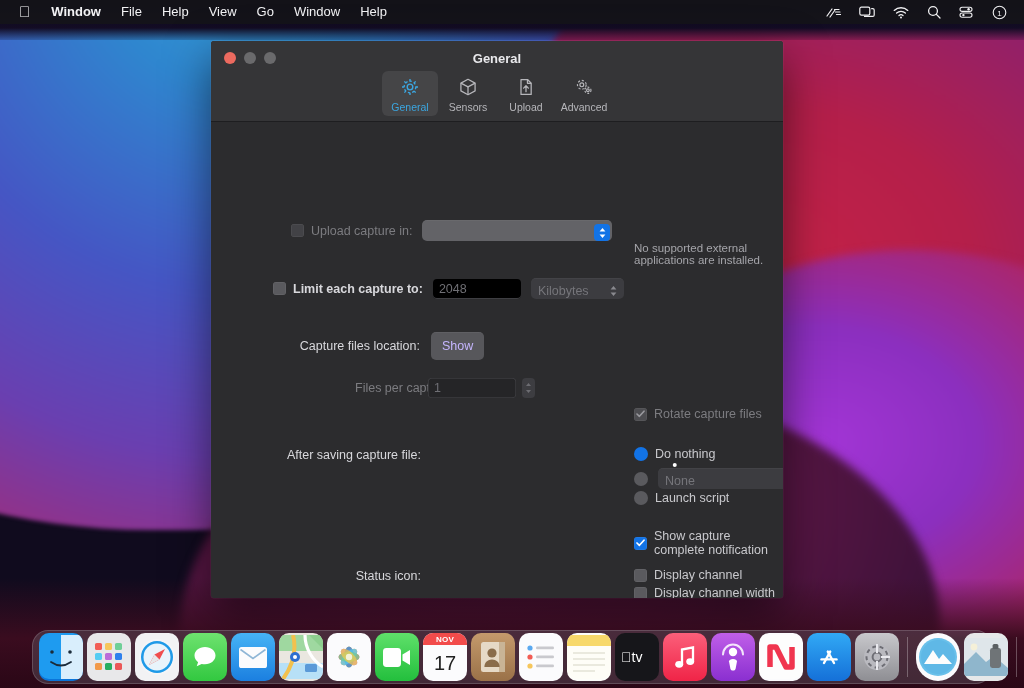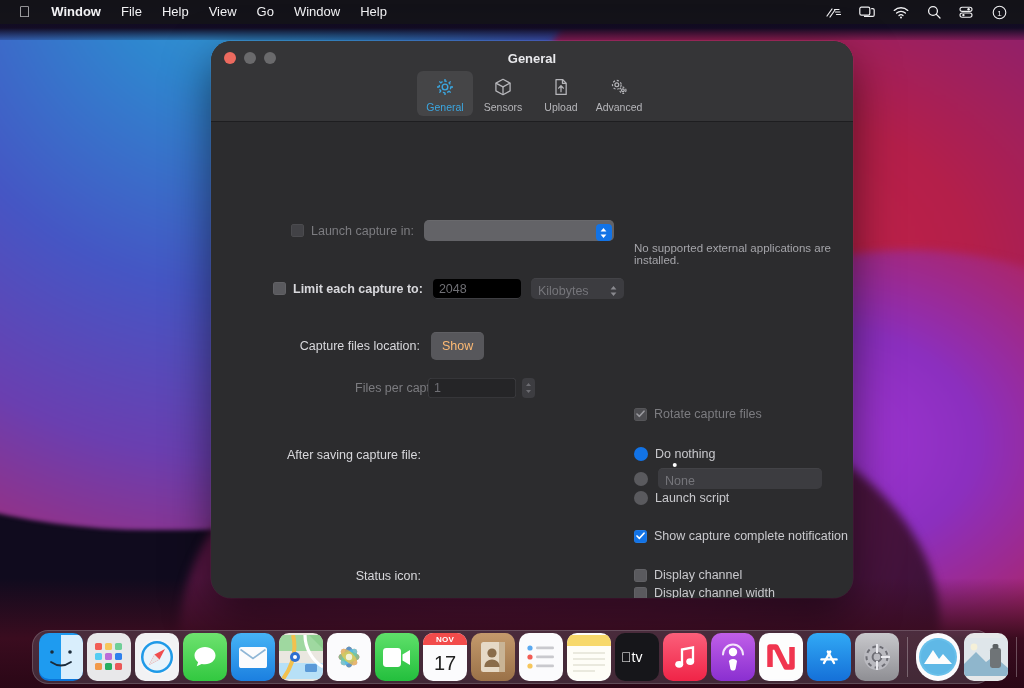--- a/index.html
+++ b/index.html
@@ -52,23 +52,23 @@
   }
   .menu-left { display: flex; align-items: center; gap: 0; }
   .menu-item { padding: 0 10px; line-height: 24px; white-space: nowrap; }
   .menu-item.bold { font-weight: bold; }
   .apple-logo { padding: 0 11px; font-size: 15px; line-height: 24px; }
   .menu-right { margin-left: auto; display: flex; align-items: center; gap: 0; }
   .status-icon { padding: 0 9px; display: flex; align-items: center; justify-content: center; height: 24px; }
 
   
   .window {
-    position: absolute; left: 211px; top: 41px; width: 642px; height: 557px;
+    position: absolute; left: 211px; top: 41px; width: 572px; height: 557px;
     background: #2c2c2e;
-    border-radius: 20px;
+    border-radius: 3px;
     box-shadow: 0 18px 46px rgba(0,0,0,0.55), 0 0 0 0.5px rgba(255,255,255,0.10);
     overflow: hidden;
   }
   .titlebar {
     position: relative; height: 81px; background: #353537;
     border-bottom: 1px solid #1e1e20;
   }
   .traffic { position: absolute; left: 13px; top: 11px; display: flex; gap: 8px; }
   .tl { width: 12px; height: 12px; border-radius: 50%; }
   .tl.red { background: #ec6a5f; }
@@ -134,21 +134,21 @@
     display: flex; align-items: center; padding: 0 6px;
     color: #6f6f74; font-size: 12.5px;
   }
   
   .stepper { width: 13px; height: 20px; border-radius: 4px; background: #3d3d41;
              display: flex; flex-direction: column; align-items: center; justify-content: center;
              margin-left: 6px; flex: none; }
 
   .push-btn {
     height: 21px; padding: 14px 11px; border-radius: 5px; background: #57575b;
-    color: #fdba74; font-size: 12.5px; display: flex; align-items: center;
+    color: #c4b5fd; font-size: 12.5px; display: flex; align-items: center;
     box-shadow: 0 0.5px 0 rgba(255,255,255,0.10) inset;
   }
 
   
   .dock {
     position: absolute; left: 32px; bottom: 4px; width: 960px; height: 54px;
     background: rgba(120,120,128,0.30);
     border: 1px solid rgba(255,255,255,0.17);
     border-radius: 16px;
     display: flex; align-items: center; padding: 0 6px; gap: 4px;
@@ -298,21 +298,21 @@
           </span>
           <span>Advanced</span>
         </div>
       </div>
     </div>
 
     <div class="wbody">
 
       <div class="row" style="left:80px; top:98px; width:440px;">
         <div class="cb dis"></div>
-        <span class="lbl dim" style="margin-left:7px;">Launch capture in:</span>
+        <span class="lbl dim" style="margin-left:7px;">Upload capture in:</span>
         <div class="popup" style="width:190px; margin-left:10px;">
           <span class="ptxt"></span>
           <span class="chev">
             <svg width="9" height="12" viewBox="0 0 9 12">
                 <g fill="#fff">
                   <path d="M4.5 1 L7.4 4.4 H1.6 Z"></path>
                   <path d="M4.5 11 L1.6 7.6 H7.4 Z"></path>
                 </g>
               </svg>
           </span>

